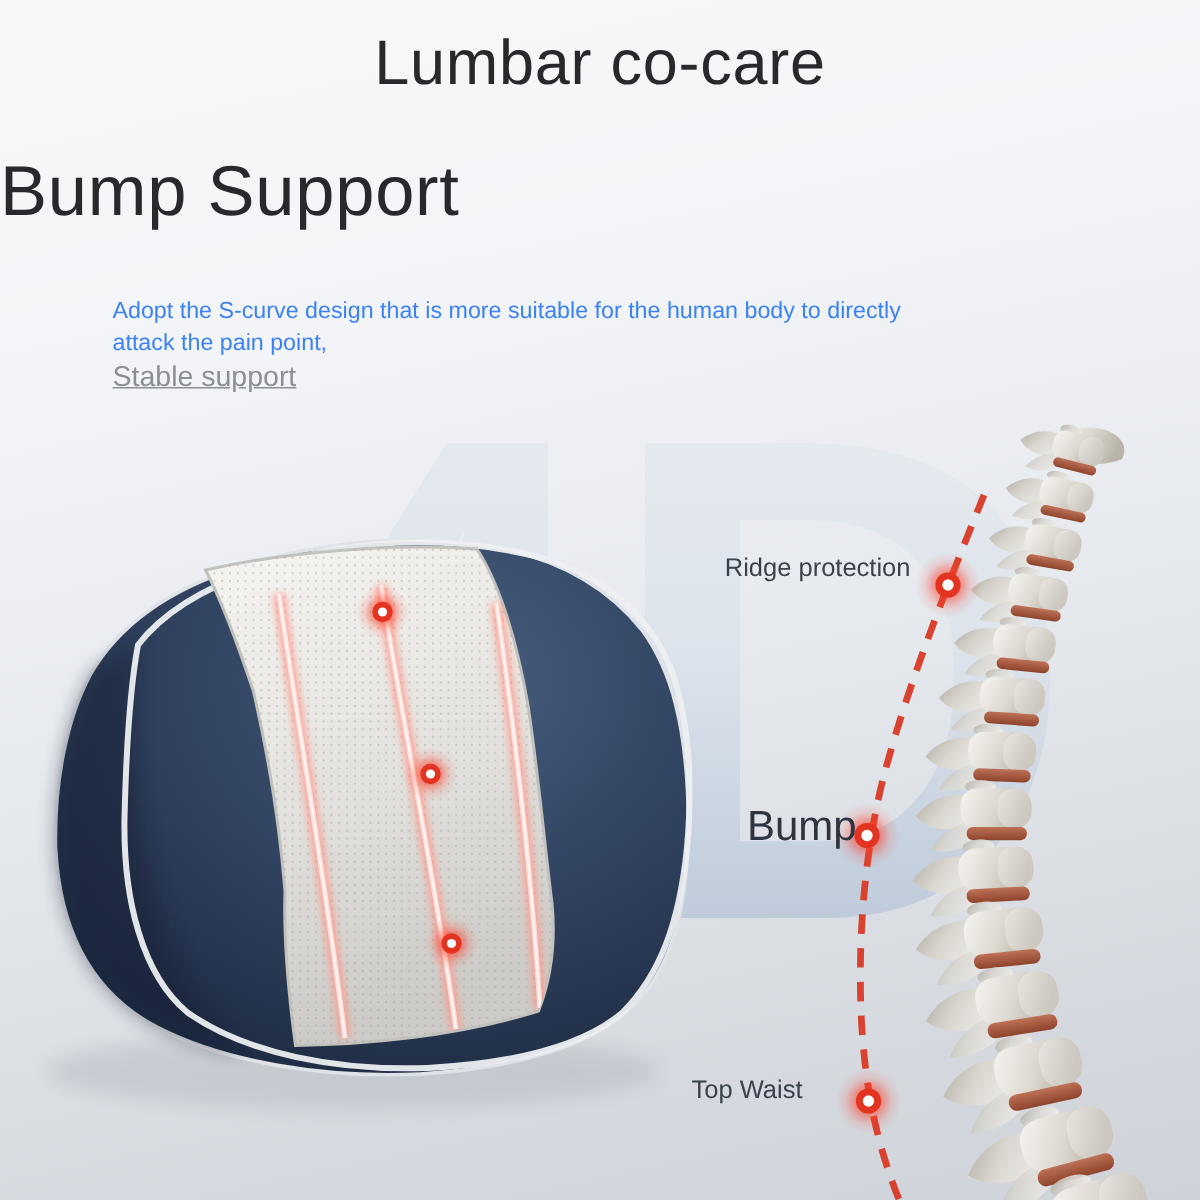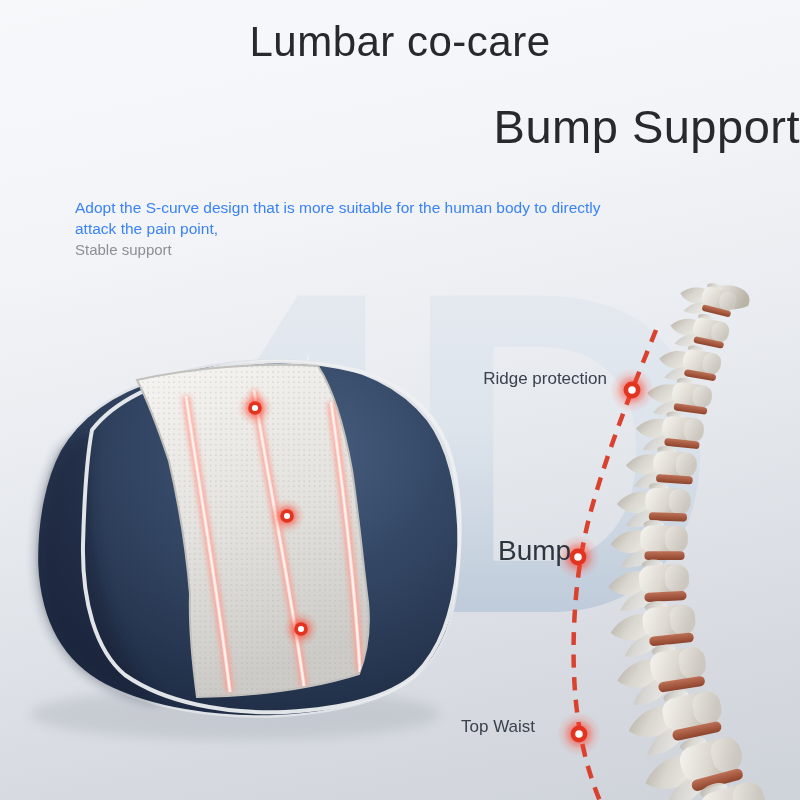--- a/index.html
+++ b/index.html
@@ -8,29 +8,29 @@
     font-family:"Liberation Sans",sans-serif;
     background:linear-gradient(168deg,#f7f8fa 0%,#f2f4f7 28%,#e6e9ee 55%,#d6dae0 84%,#ced2d9 100%);
   }
   .page{position:relative;width:800px;height:736px;}
   .title{
     position:absolute;top:18px;left:0;width:100%;margin:0;
     text-align:center;font-size:42px;font-weight:500;color:#27292c;letter-spacing:.5px;
   }
   .subtitle{
     position:absolute;top:99px;left:0;width:100%;margin:0;
-    text-align:right;font-size:47px;font-weight:500;color:#27292c;letter-spacing:.5px;
+    text-align:left;font-size:47px;font-weight:500;color:#27292c;letter-spacing:.5px;
   }
   .desc{
     position:absolute;top:197px;left:75px;width:555px;margin:0;
     font-size:15.5px;line-height:21px;color:#3b82f6;
   }
   .stable{
     position:absolute;top:241px;left:75px;margin:0;
-    font-size:15px;color:#8b9096;
+    font-size:19px;color:#8b9096;text-decoration:underline;
   }
   .watermark{position:absolute;top:0;left:0;}
   .scene{position:absolute;top:0;left:0;}
   .lbl{position:absolute;color:#3a424d;white-space:nowrap;}
   .lbl.ridge{top:369px;right:193px;font-size:17px;text-align:center;}
   .lbl.back{top:535px;left:498px;font-size:28px;color:#2c3540;}
   .lbl.waist{top:717px;left:461px;font-size:17px;}
 </style>
 </head>
 <body>

